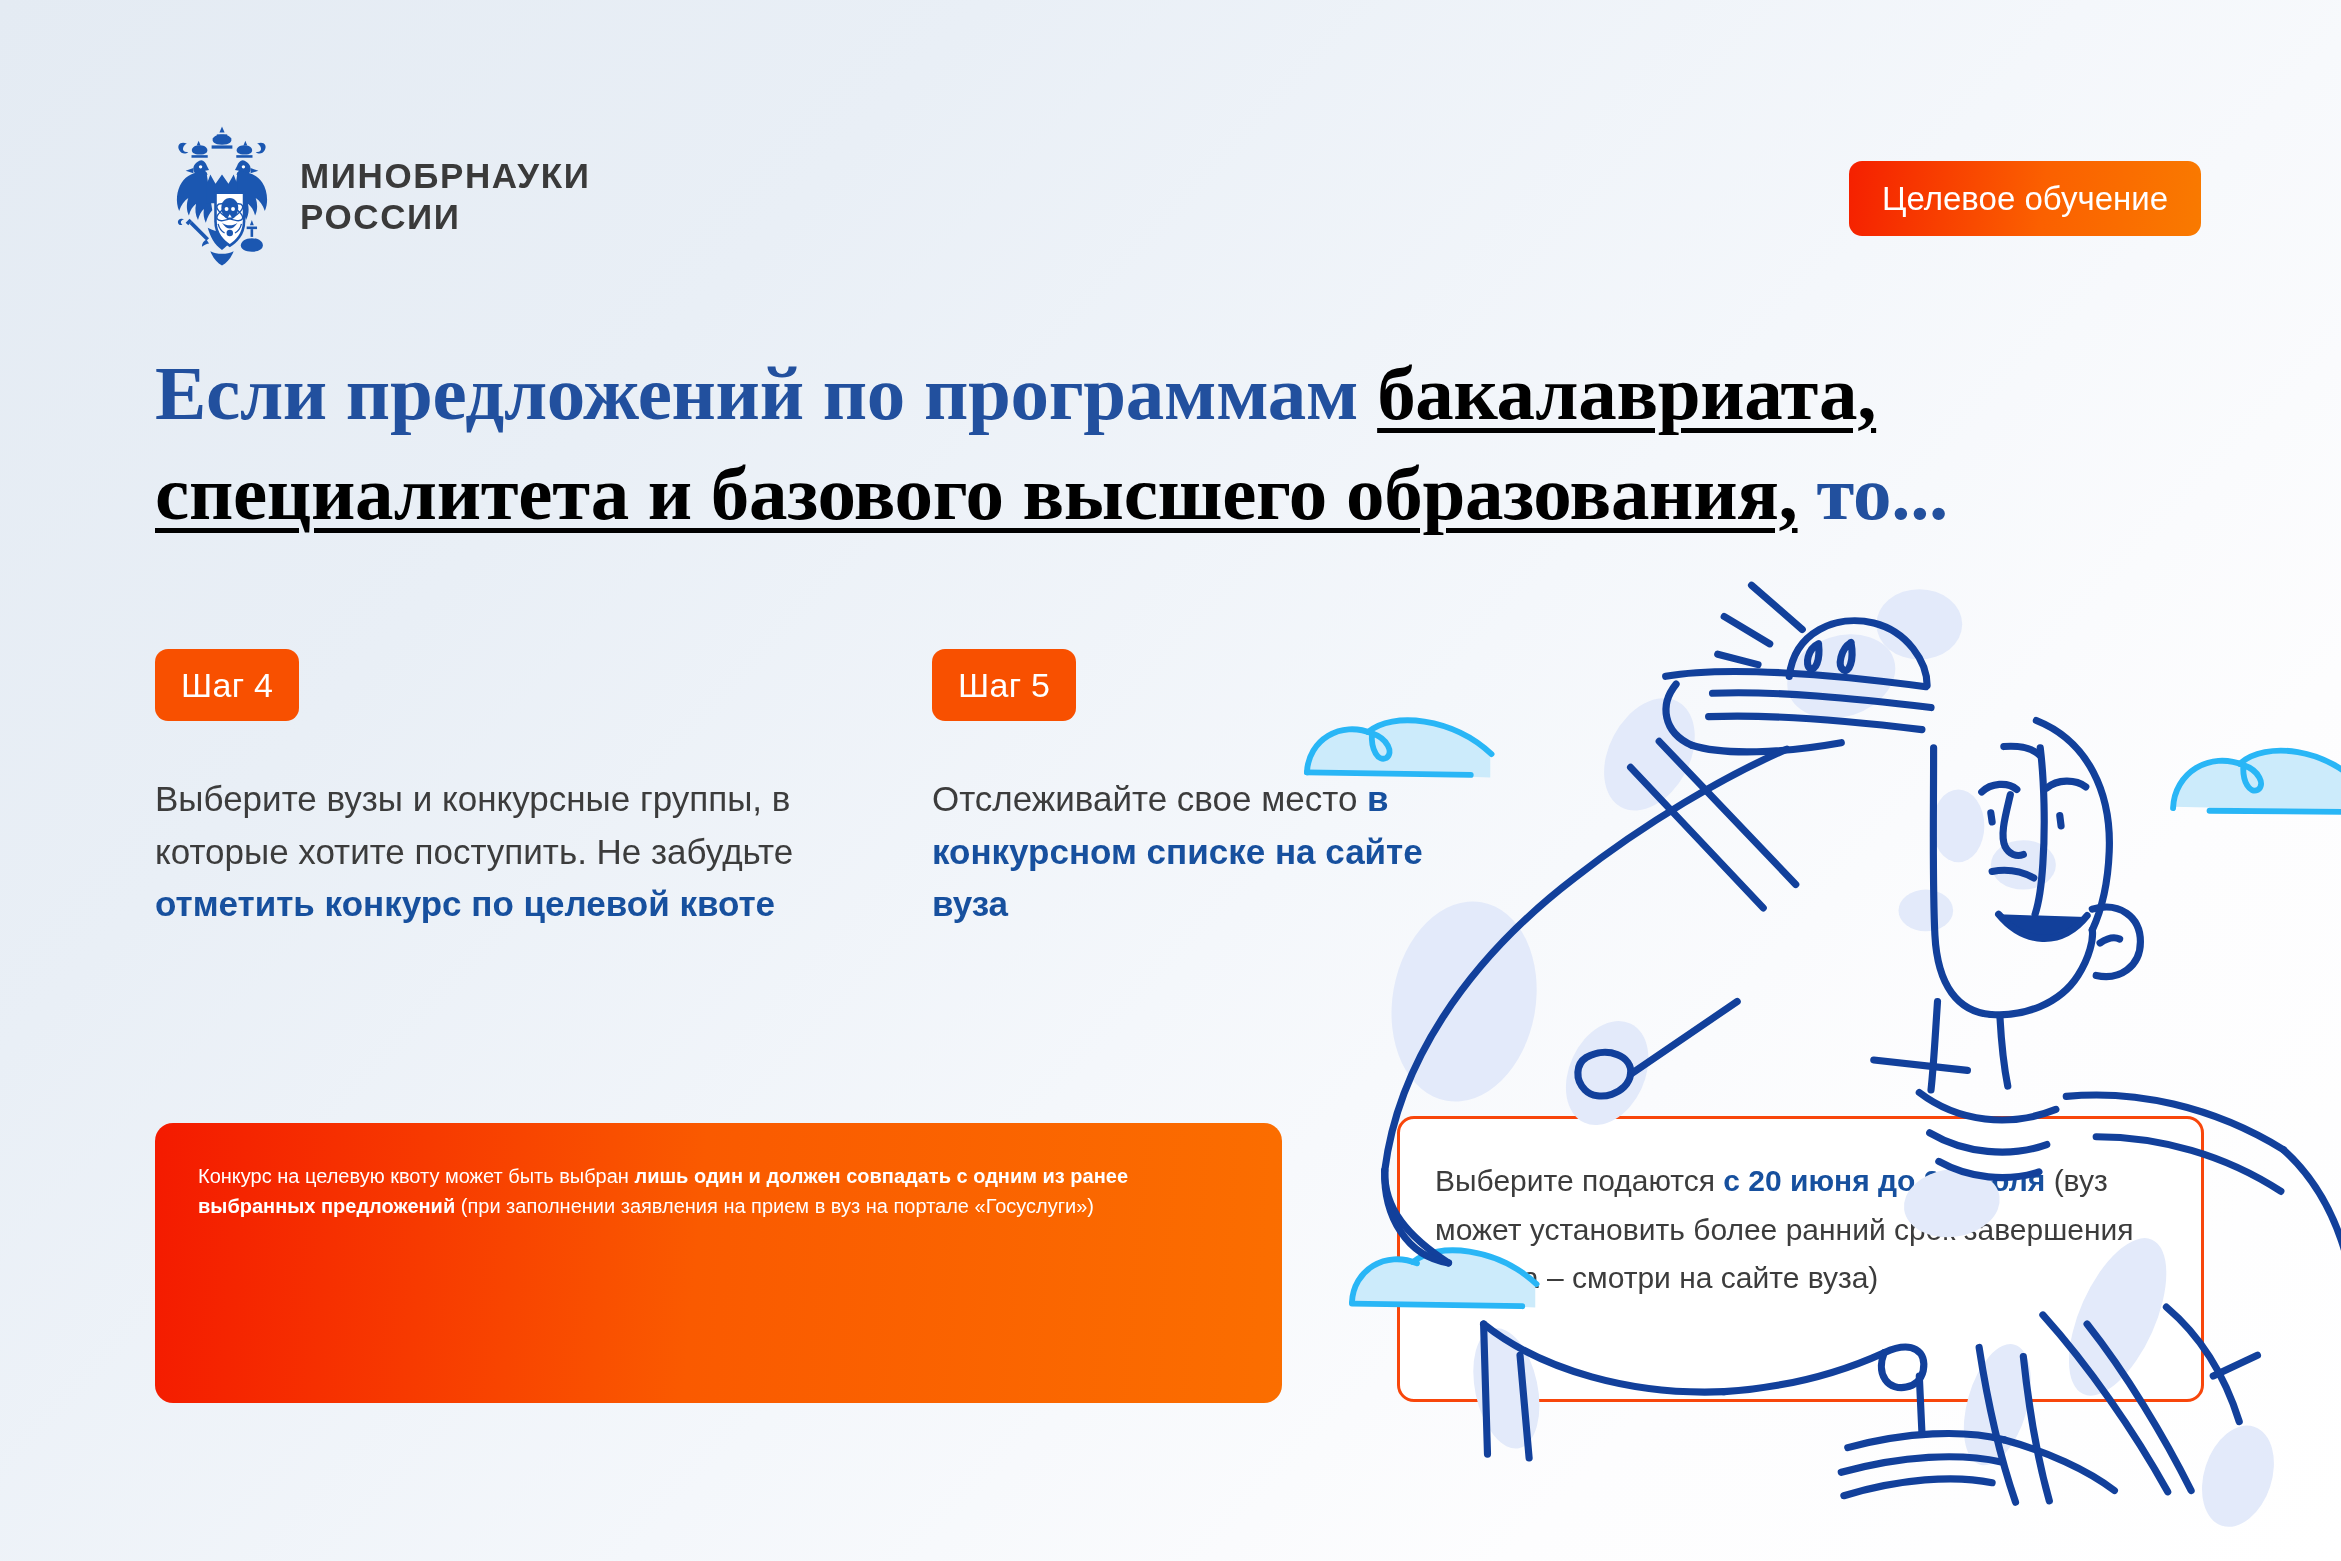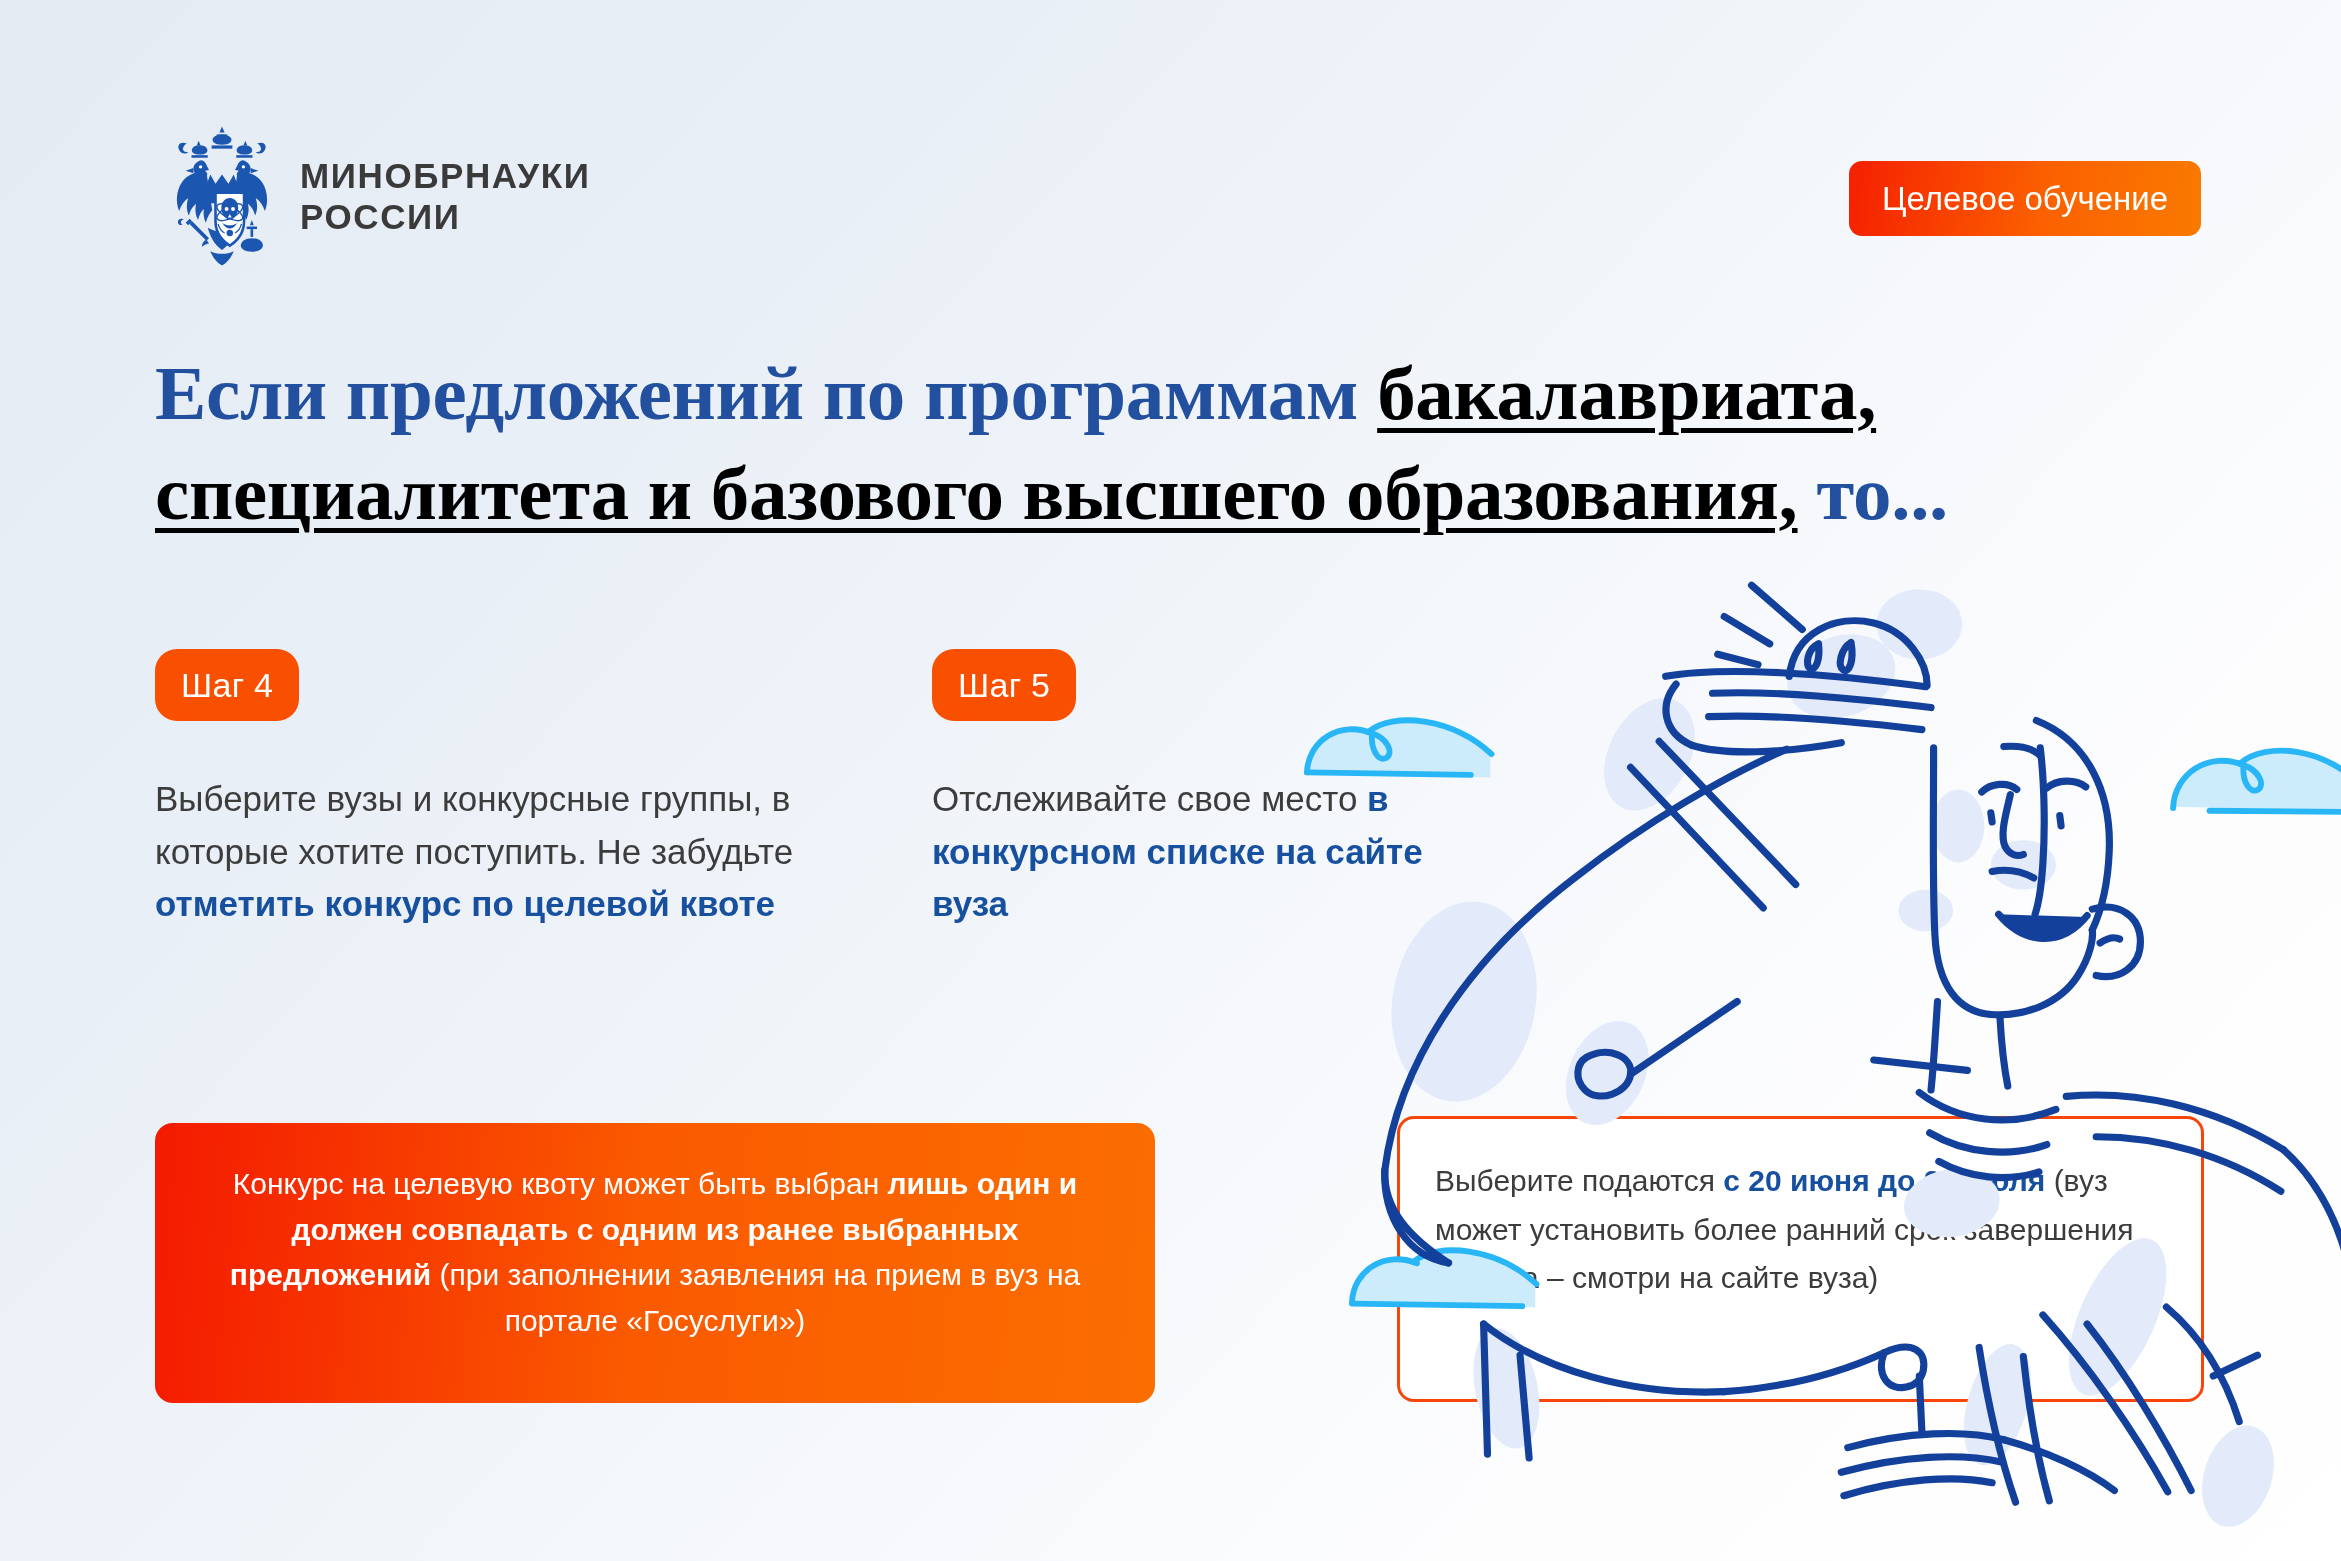--- a/index.html
+++ b/index.html
@@ -40,34 +40,34 @@
     color:#000000; text-decoration:underline; text-decoration-thickness:4.6px; text-underline-offset:9px;
   }
 
   
   .step { position:absolute; }
   #step-4 { left:155px; top:649px; width:716px; }
   #step-5 { left:932px; top:649px; width:520px; }
 
   .step-badge {
     display:inline-flex; align-items:center; justify-content:center;
-    height:72px; padding:0 26px; border-radius:22px;
+    height:72px; padding:0 26px; border-radius:13px;
     background:#F85000; color:#fff; font-size:34px; letter-spacing:0.3px;
   }
   .step-body {
     margin-top:52px; font-size:35px; line-height:1.50; color:#3C3C3C; font-weight:400;
   }
   .step-body b { color:#17509E; font-weight:700; }
 
   
   #callout-orange {
-    position:absolute; left:155px; top:1123px; width:1000px; height:280px;
+    position:absolute; left:155px; top:1123px; width:1127px; height:280px;
     border-radius:18px; padding:38px 43px;
     background:linear-gradient(95deg, #F41A00 0%, #FA5A00 48%, #FB6E00 100%);
-    color:#ffffff; font-size:30px; line-height:1.52; font-weight:400;text-align:center;
+    color:#ffffff; font-size:20px; line-height:1.52; font-weight:400;
   }
   #callout-orange b { font-weight:700; }
 
   #callout-white {
     position:absolute; left:1397px; top:1116px; width:807px; height:286px;
     border-radius:17px; padding:38px 35px;
     background:#FFFFFF; border:3.3px solid #F8460B;
     color:#3C3C3C; font-size:30px; line-height:1.62; font-weight:400;
   }
   #callout-white b { color:#17509E; font-weight:700; }

